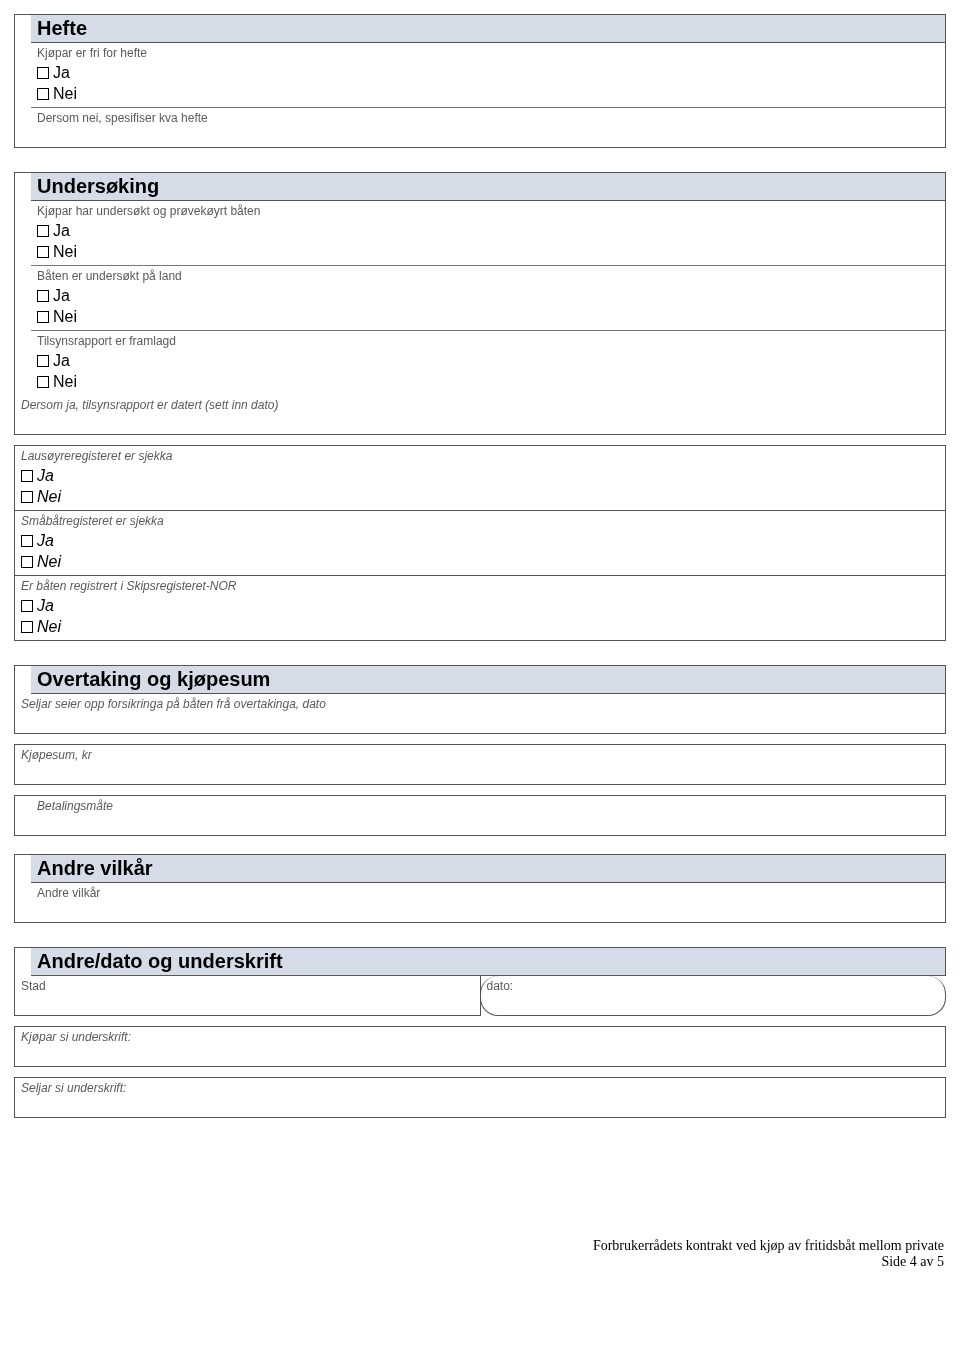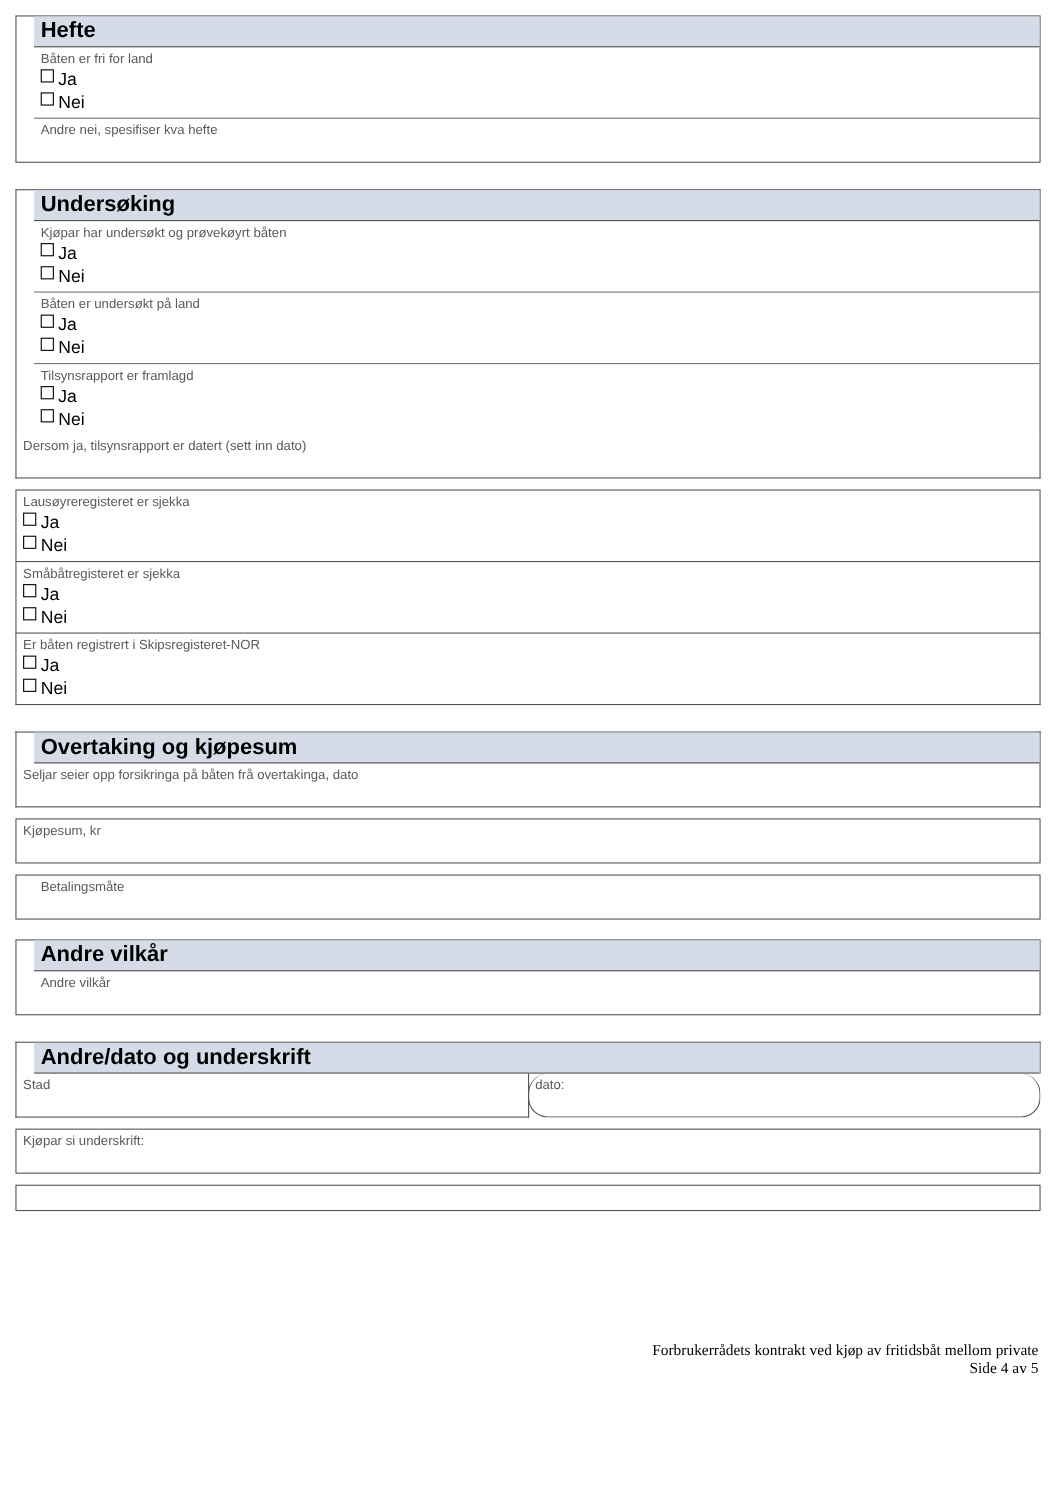--- a/index.html
+++ b/index.html
@@ -32,40 +32,41 @@
   .field-label {
     font-size: 12px;
     color: #5a5a5a;
     padding: 1px 0 2px 0;
   }
   .field-input-space {
     height: 18px;
   }
   .option {
     display: flex;
-    align-items: flex-start;
+    align-items: center;
     gap: 4px;
     font-size: 16px;
     line-height: 20px;
     margin: 1px 0;
   }
   .option .box {
     width: 12px;
     height: 12px;
     border: 1.4px solid #000;
     display: inline-block;
     flex-shrink: 0;
   }
   .group {
     margin-bottom: 18px;
     margin-top: 24px;
   }
   .field-block {
     border: 1px solid #555;
     border-top: none;
+    font-style: italic;
   }
   .group > .field-block:first-child {
     border-top: 1px solid #555;
   }
   .two-col {
     display: flex;
   }
   .two-col .col {
     border: 1px solid #555;
     border-top: none;
@@ -86,32 +87,32 @@
     margin-top: 120px;
     padding-right: 2px;
   }
 </style>
 </head>
 <body>
 
 <div class="section">
   <div class="section-header">Hefte</div>
   <div class="field">
-    <div class="field-label">Båten er fri for land</div>
+    <div class="field-label">Kjøpar er fri for hefte</div>
     <div class="option">
         <span class="box"></span>
         <span>Ja</span>
       </div>
     <div class="option">
         <span class="box"></span>
         <span>Nei</span>
       </div>
   </div>
   <div class="field">
-    <div class="field-label">Andre nei, spesifiser kva hefte</div>
+    <div class="field-label">Dersom nei, spesifiser kva hefte</div>
     <div class="field-input-space"></div>
   </div>
 </div>
 
 <div class="group">
   <div class="section" style="margin-bottom:0; border-bottom:none;">
     <div class="section-header">Undersøking</div>
     <div class="field">
       <div class="field-label">Kjøpar har undersøkt og prøvekøyrt båten</div>
       <div class="option">
@@ -224,20 +225,21 @@
     <div class="col">
       <div class="field-label">dato:</div>
       <div class="field-input-space"></div>
     </div>
   </div>
   <div class="field-block" style="border-top:1px solid #555; padding:2px 6px; margin-bottom:10px;">
     <div class="field-label">Kjøpar si underskrift:</div>
     <div class="field-input-space"></div>
   </div>
   <div class="field-block" style="border-top:1px solid #555; padding:2px 6px;">
+    <div class="field-label">Seljar si underskrift:</div>
     <div class="field-input-space"></div>
   </div>
 </div>
 
 <div class="footer">
   <div>Forbrukerrådets kontrakt ved kjøp av fritidsbåt mellom private</div>
   <div>Side 4 av 5</div>
 </div>
 
 </body></html>

